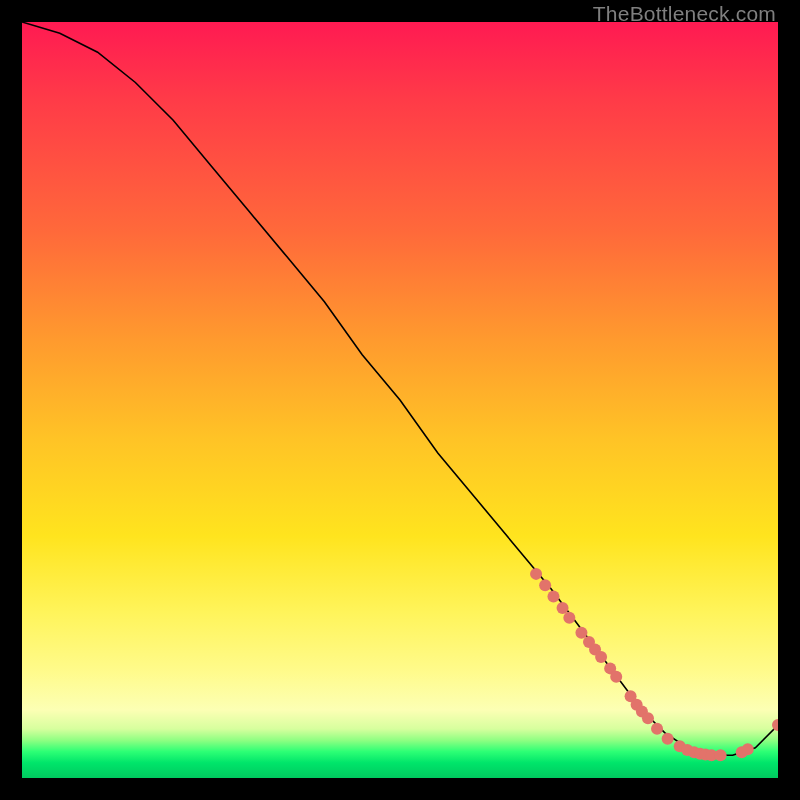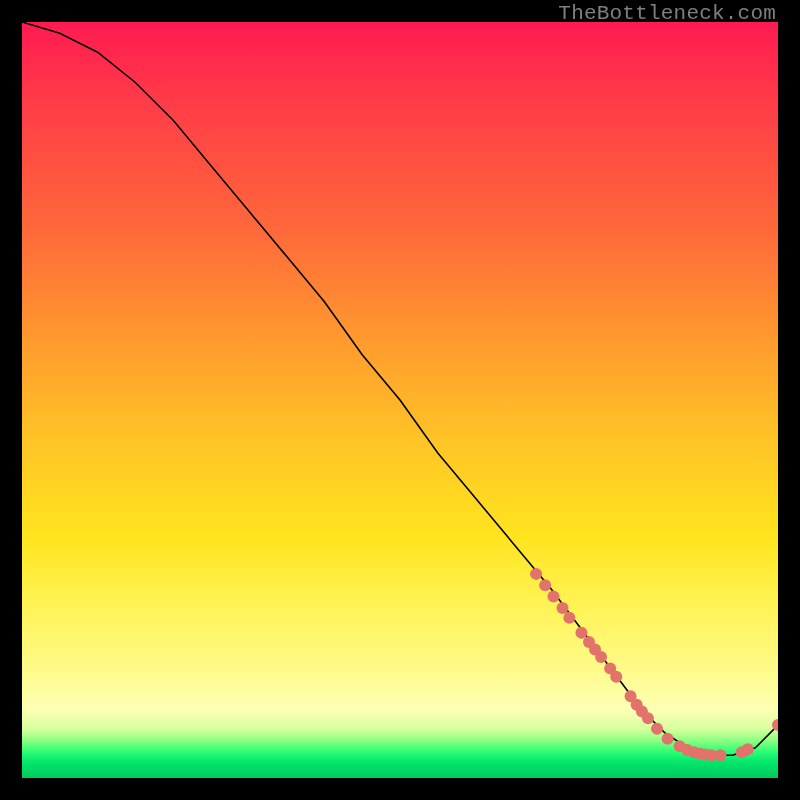--- a/index.html
+++ b/index.html
@@ -9,21 +9,20 @@
     height: 800px;
     background: #000;
     overflow: hidden;
     font-family: Arial, Helvetica, sans-serif;
   }
   .stage {
     position: relative;
     width: 800px;
     height: 779px;
     background: #000;
-    font-family: Liberation Mono, monospace;
   }
   .plot {
     position: absolute;
     left: 22px;
     top: 22px;
     width: 756px;
     height: 756px;
     overflow: hidden;
   }
   .gradient {

